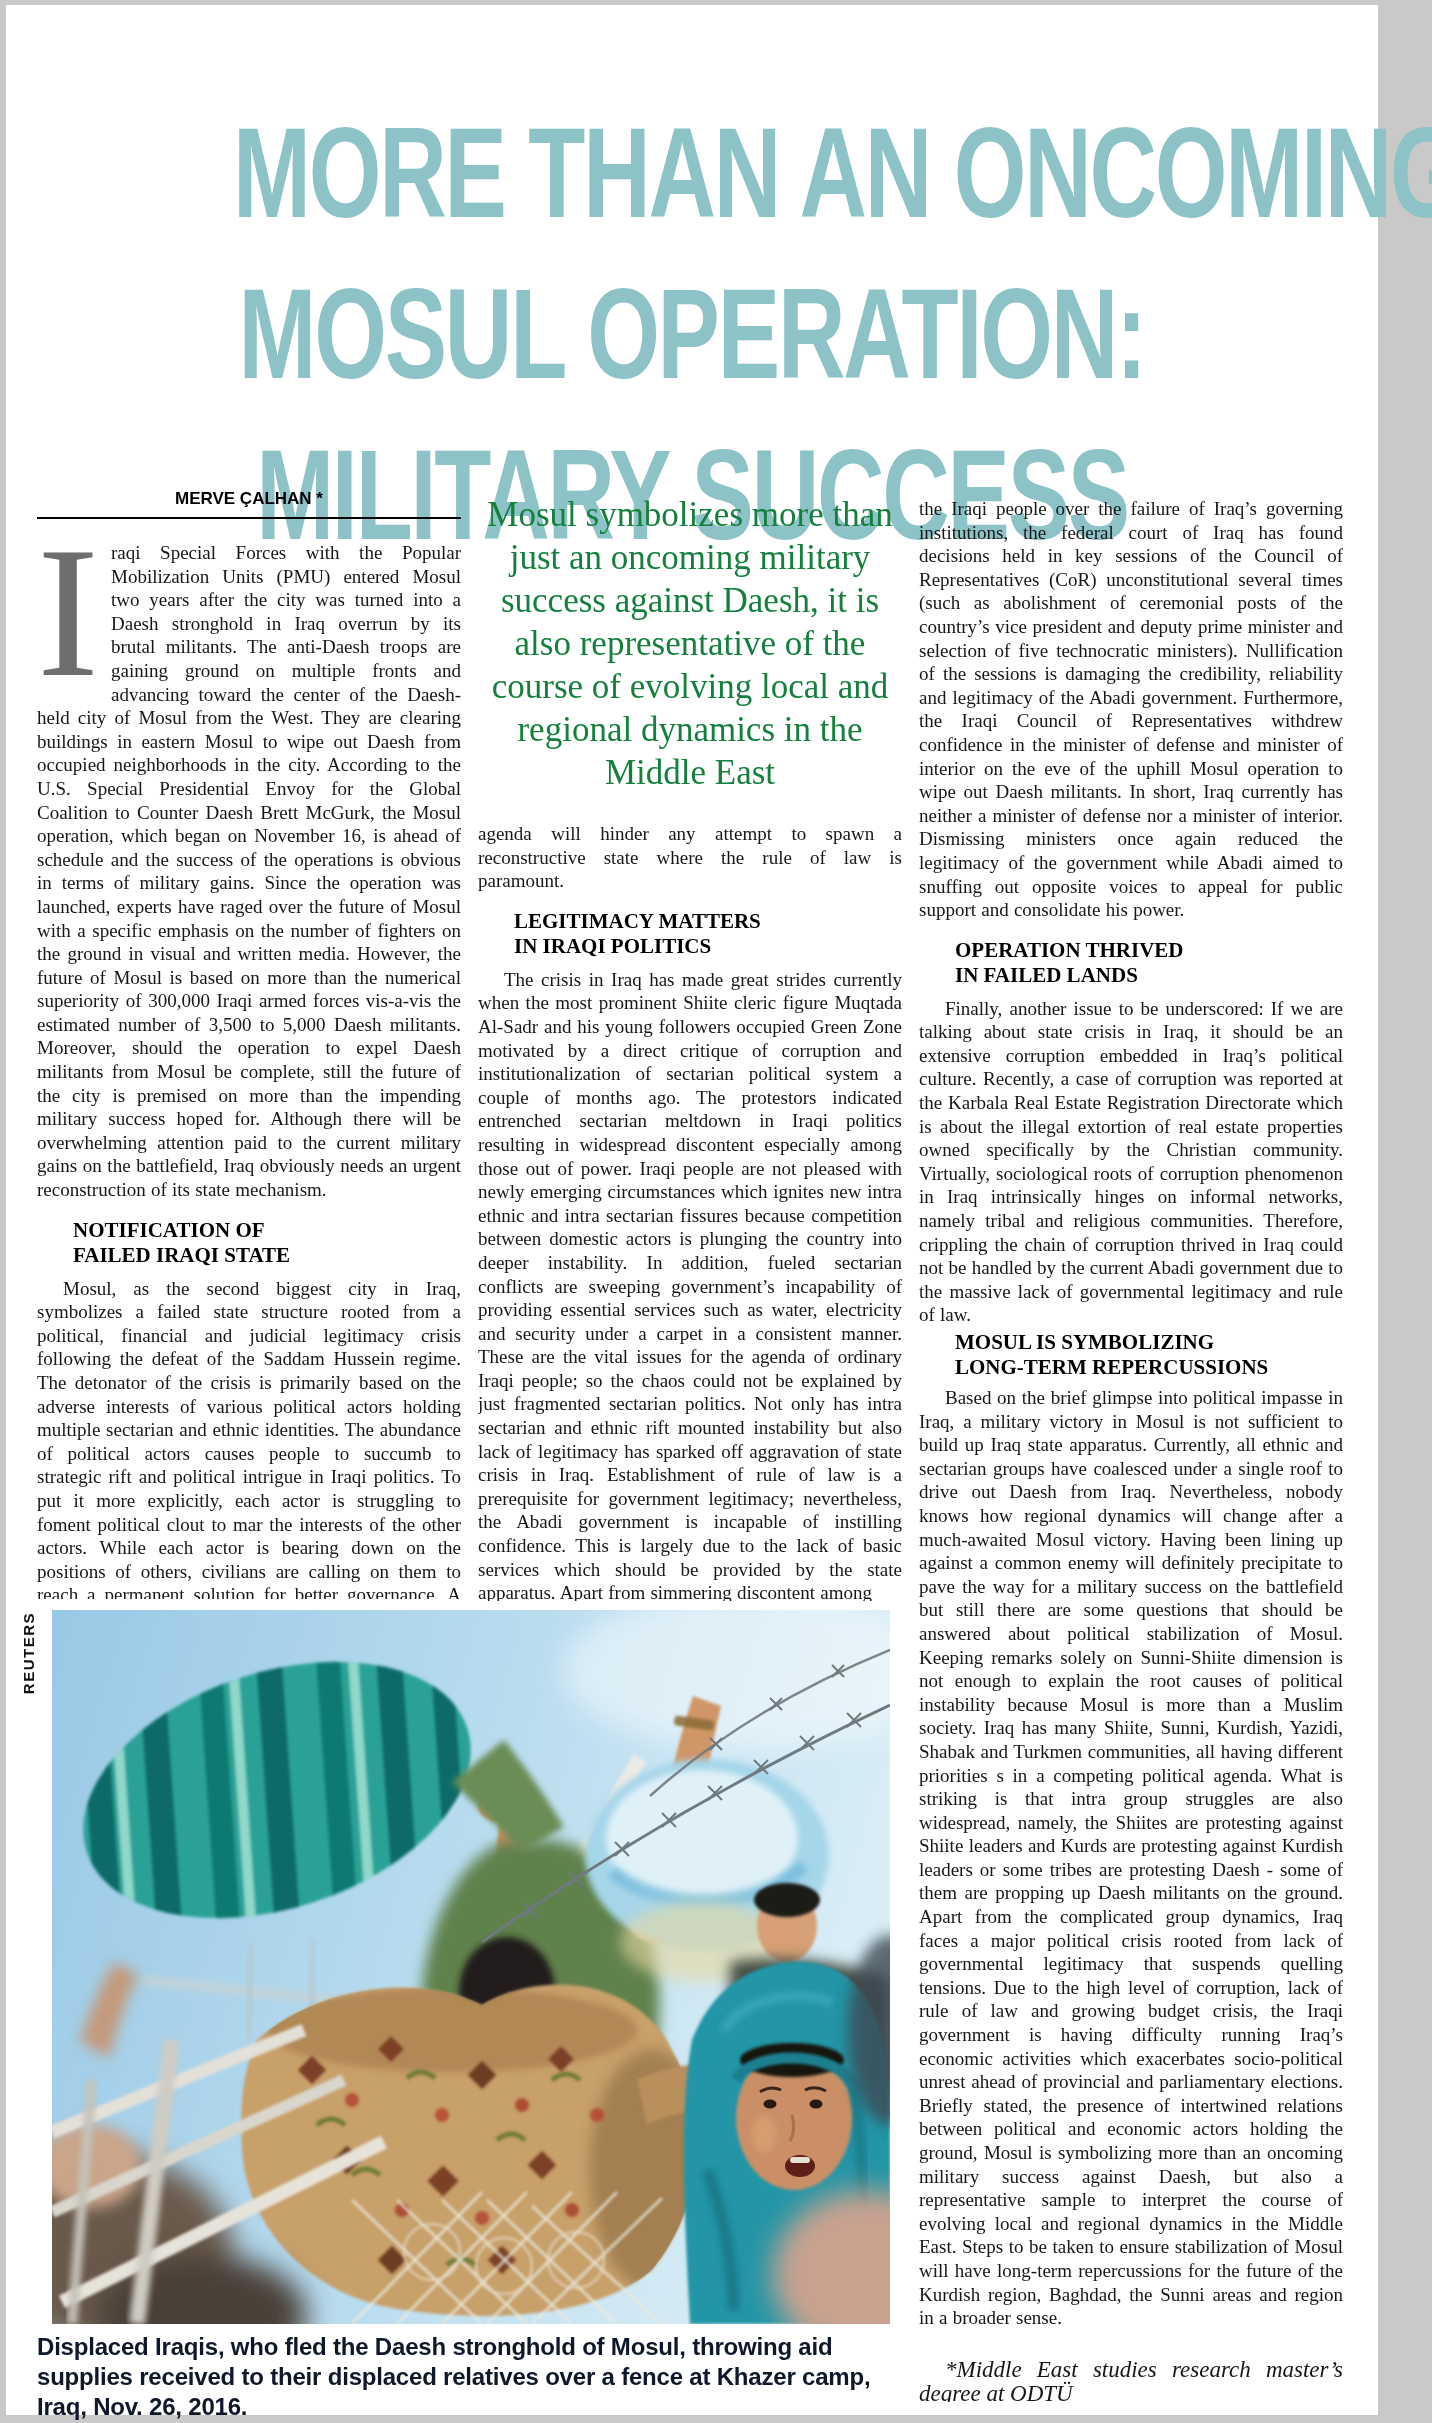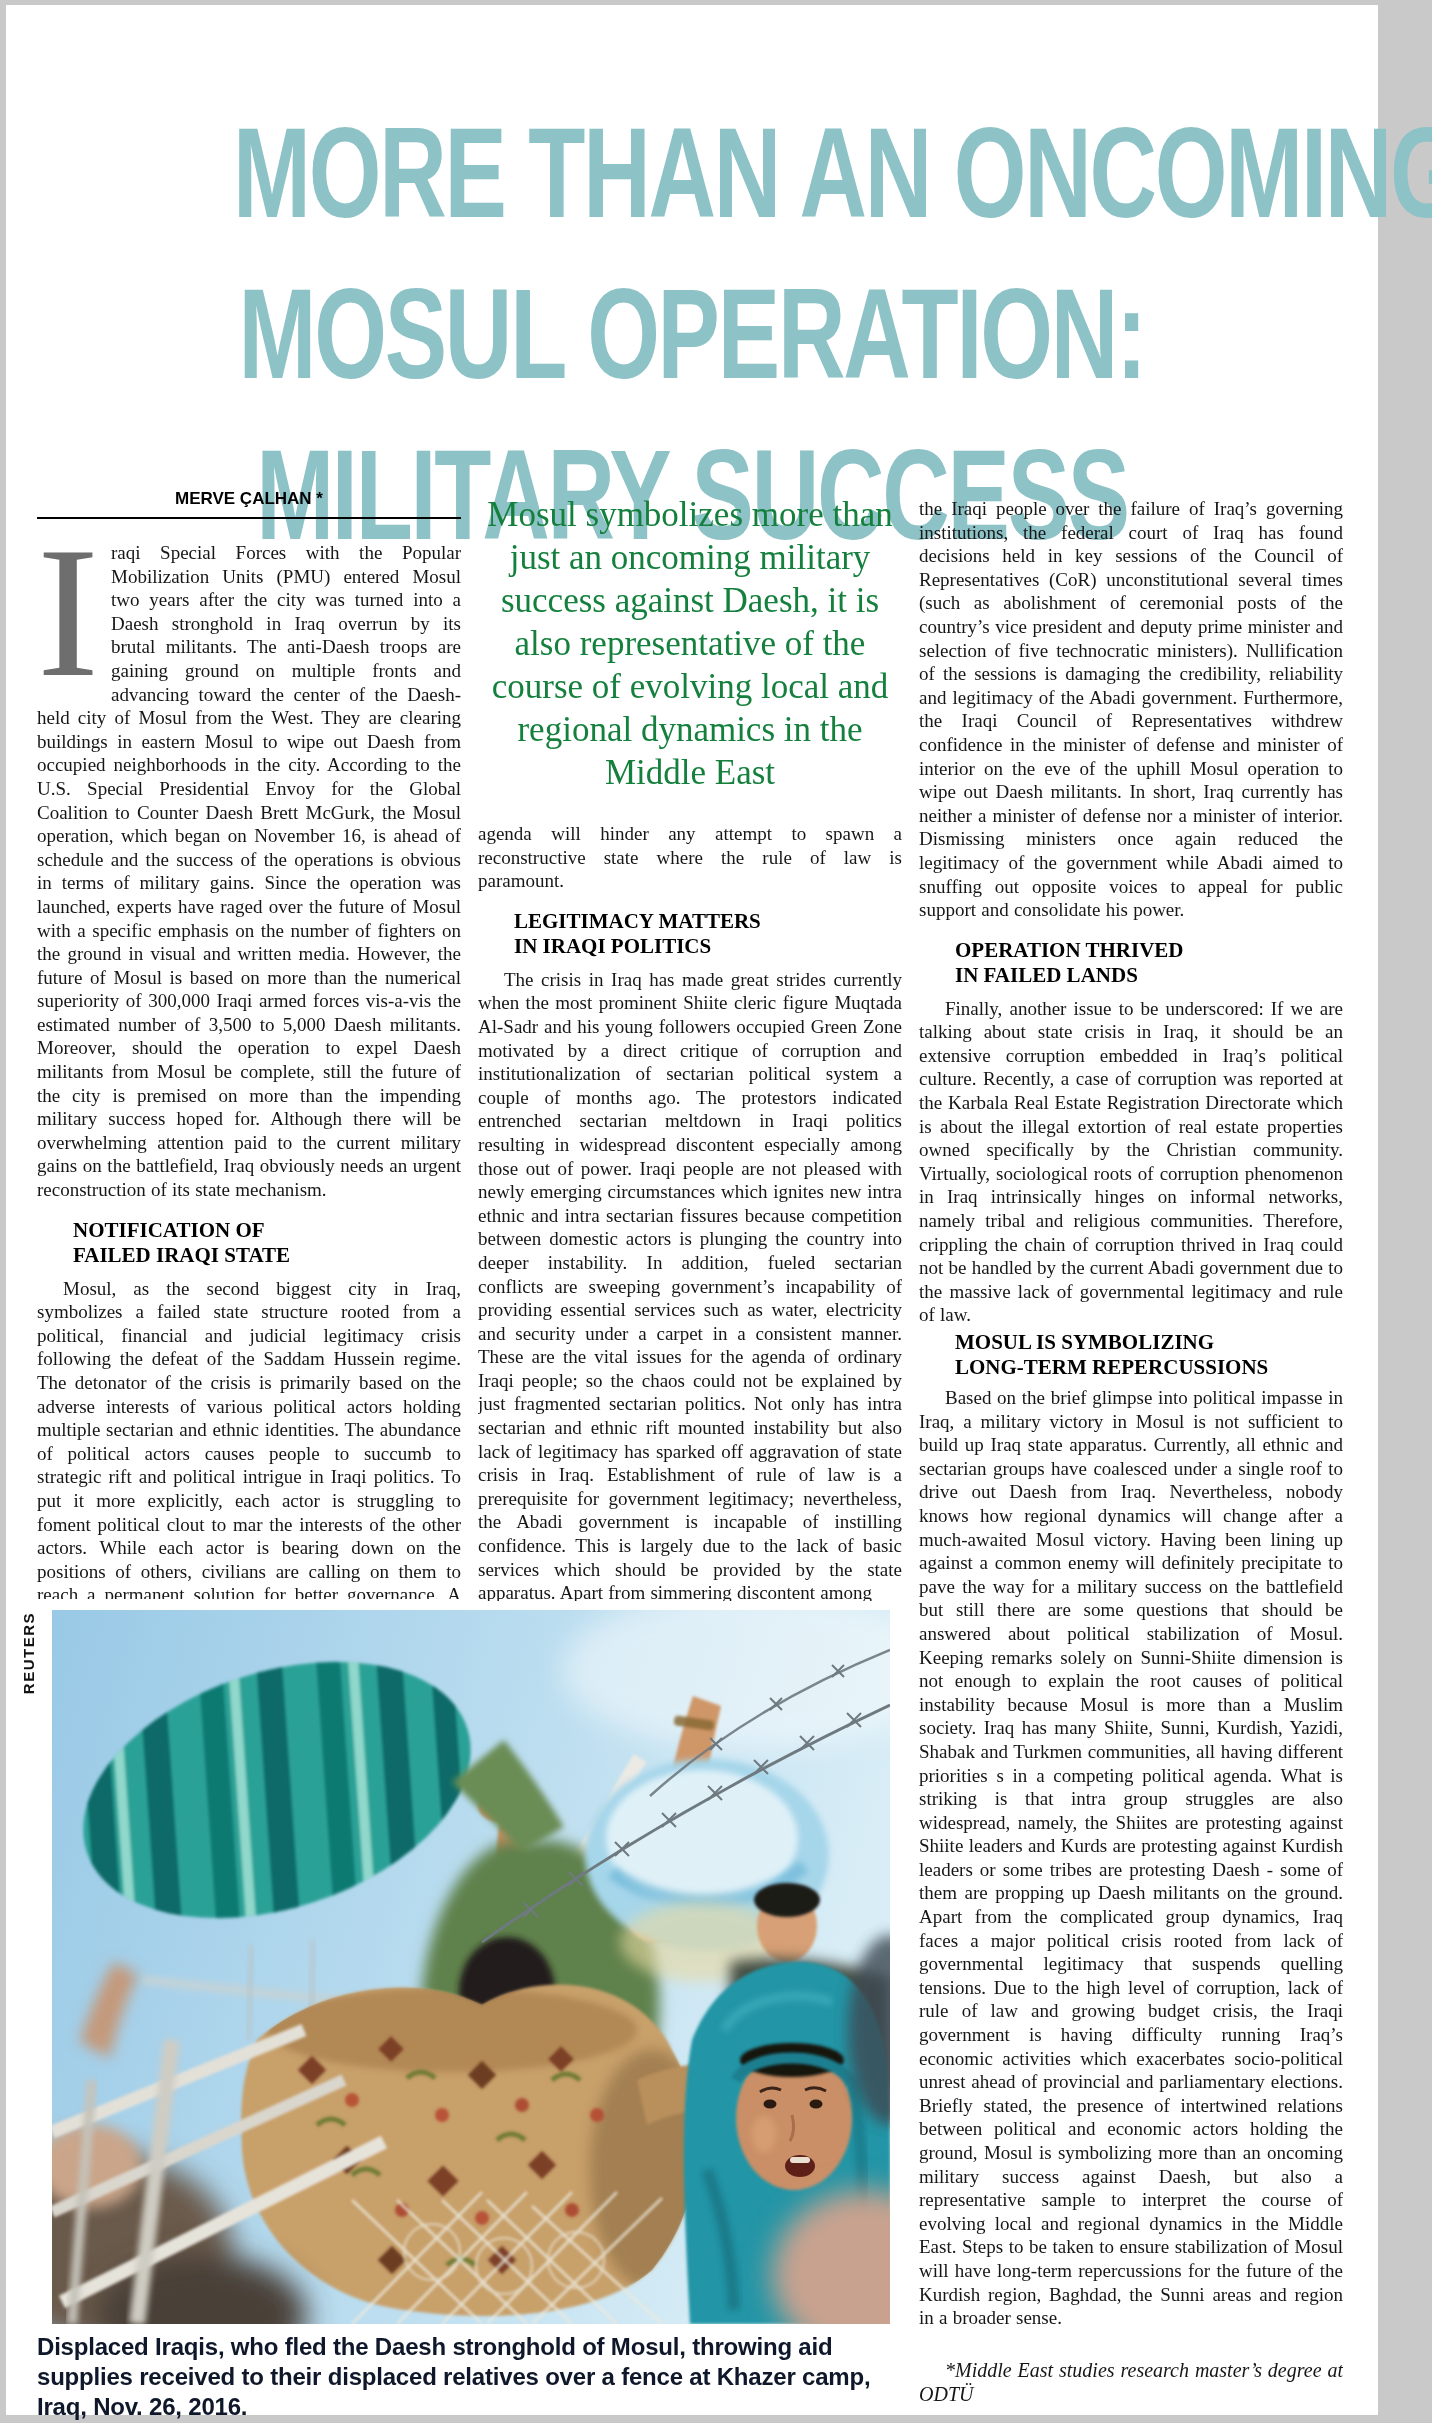--- a/index.html
+++ b/index.html
@@ -44,21 +44,21 @@
     font-size:21px;line-height:25px;font-weight:700;color:#000000;
     margin:16px 0 9px 0;padding-left:36px;
   }
   .subhead .hl{display:block;}
   .subhead.tight{margin-top:3px;margin-bottom:6px;}
   .pullquote{
     font-size:35px;line-height:43px;text-align:center;color:#15803d;
     margin:0 0 28px 0;
   }
   .footnote{
-    font-size:20px;line-height:24px;font-style:italic;text-align:justify;
+    font-size:23px;line-height:24px;font-style:italic;text-align:justify;
     text-indent:26px;color:#161616;margin-top:28px;
   }
   
   .photo-wrap{position:absolute;left:46px;top:1605px;width:838px;height:714px;overflow:hidden;background:#bcd9ea;}
   .photo-wrap svg{display:block;}
   .reuters{
     position:absolute;left:14px;top:1607px;
     font-family:"Liberation Sans","DejaVu Sans",sans-serif;
     font-weight:700;font-size:15px;letter-spacing:1.5px;color:#111;
     transform-origin:0 0;transform:rotate(-90deg) translateX(-100%);

